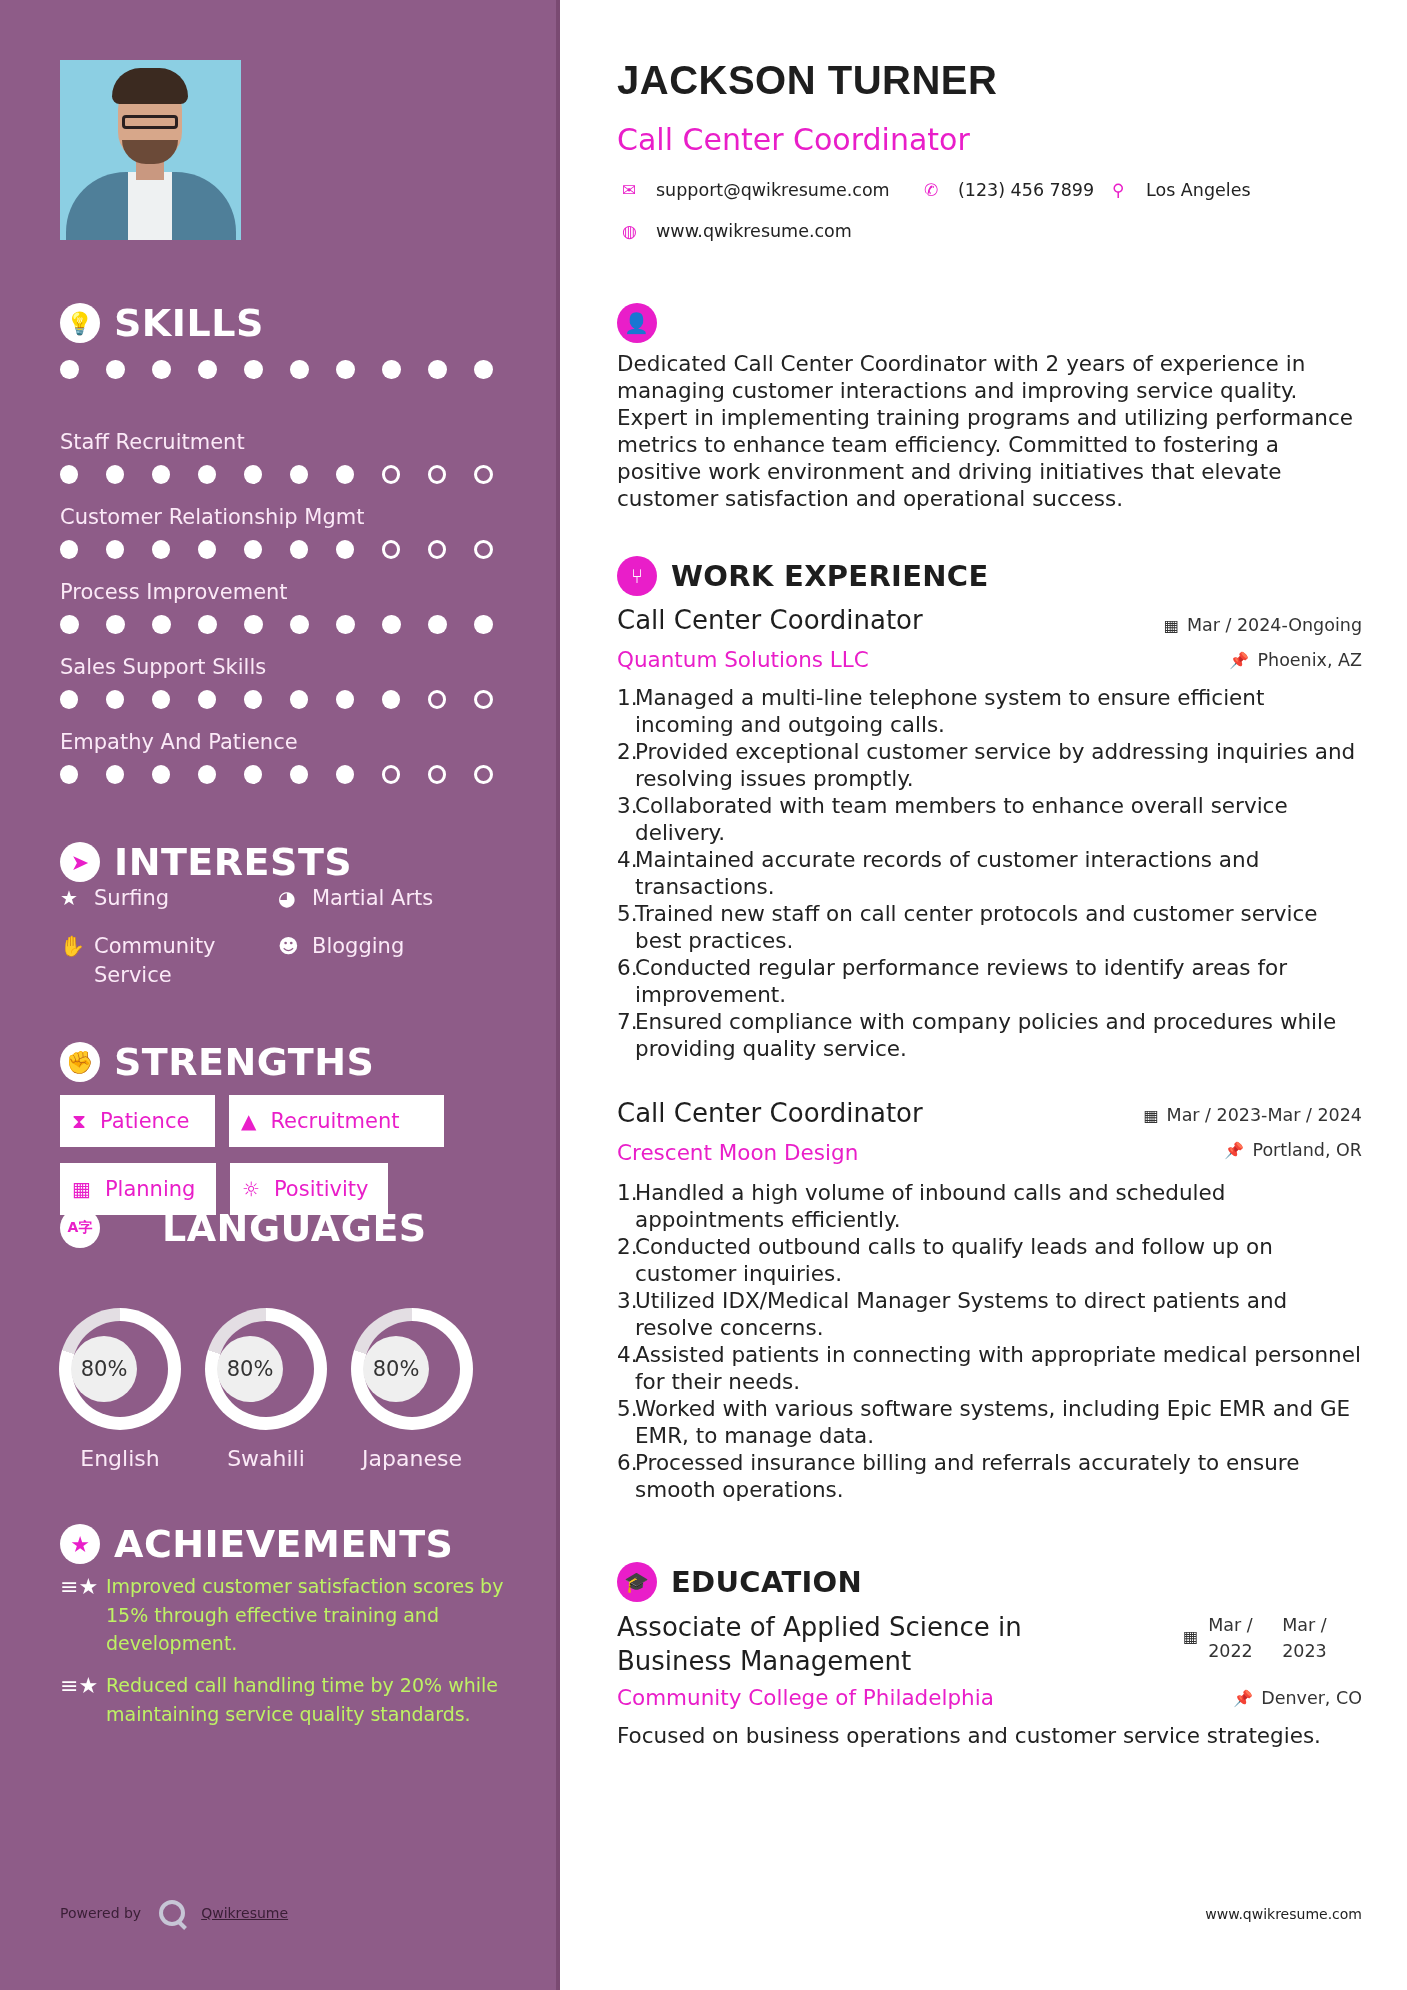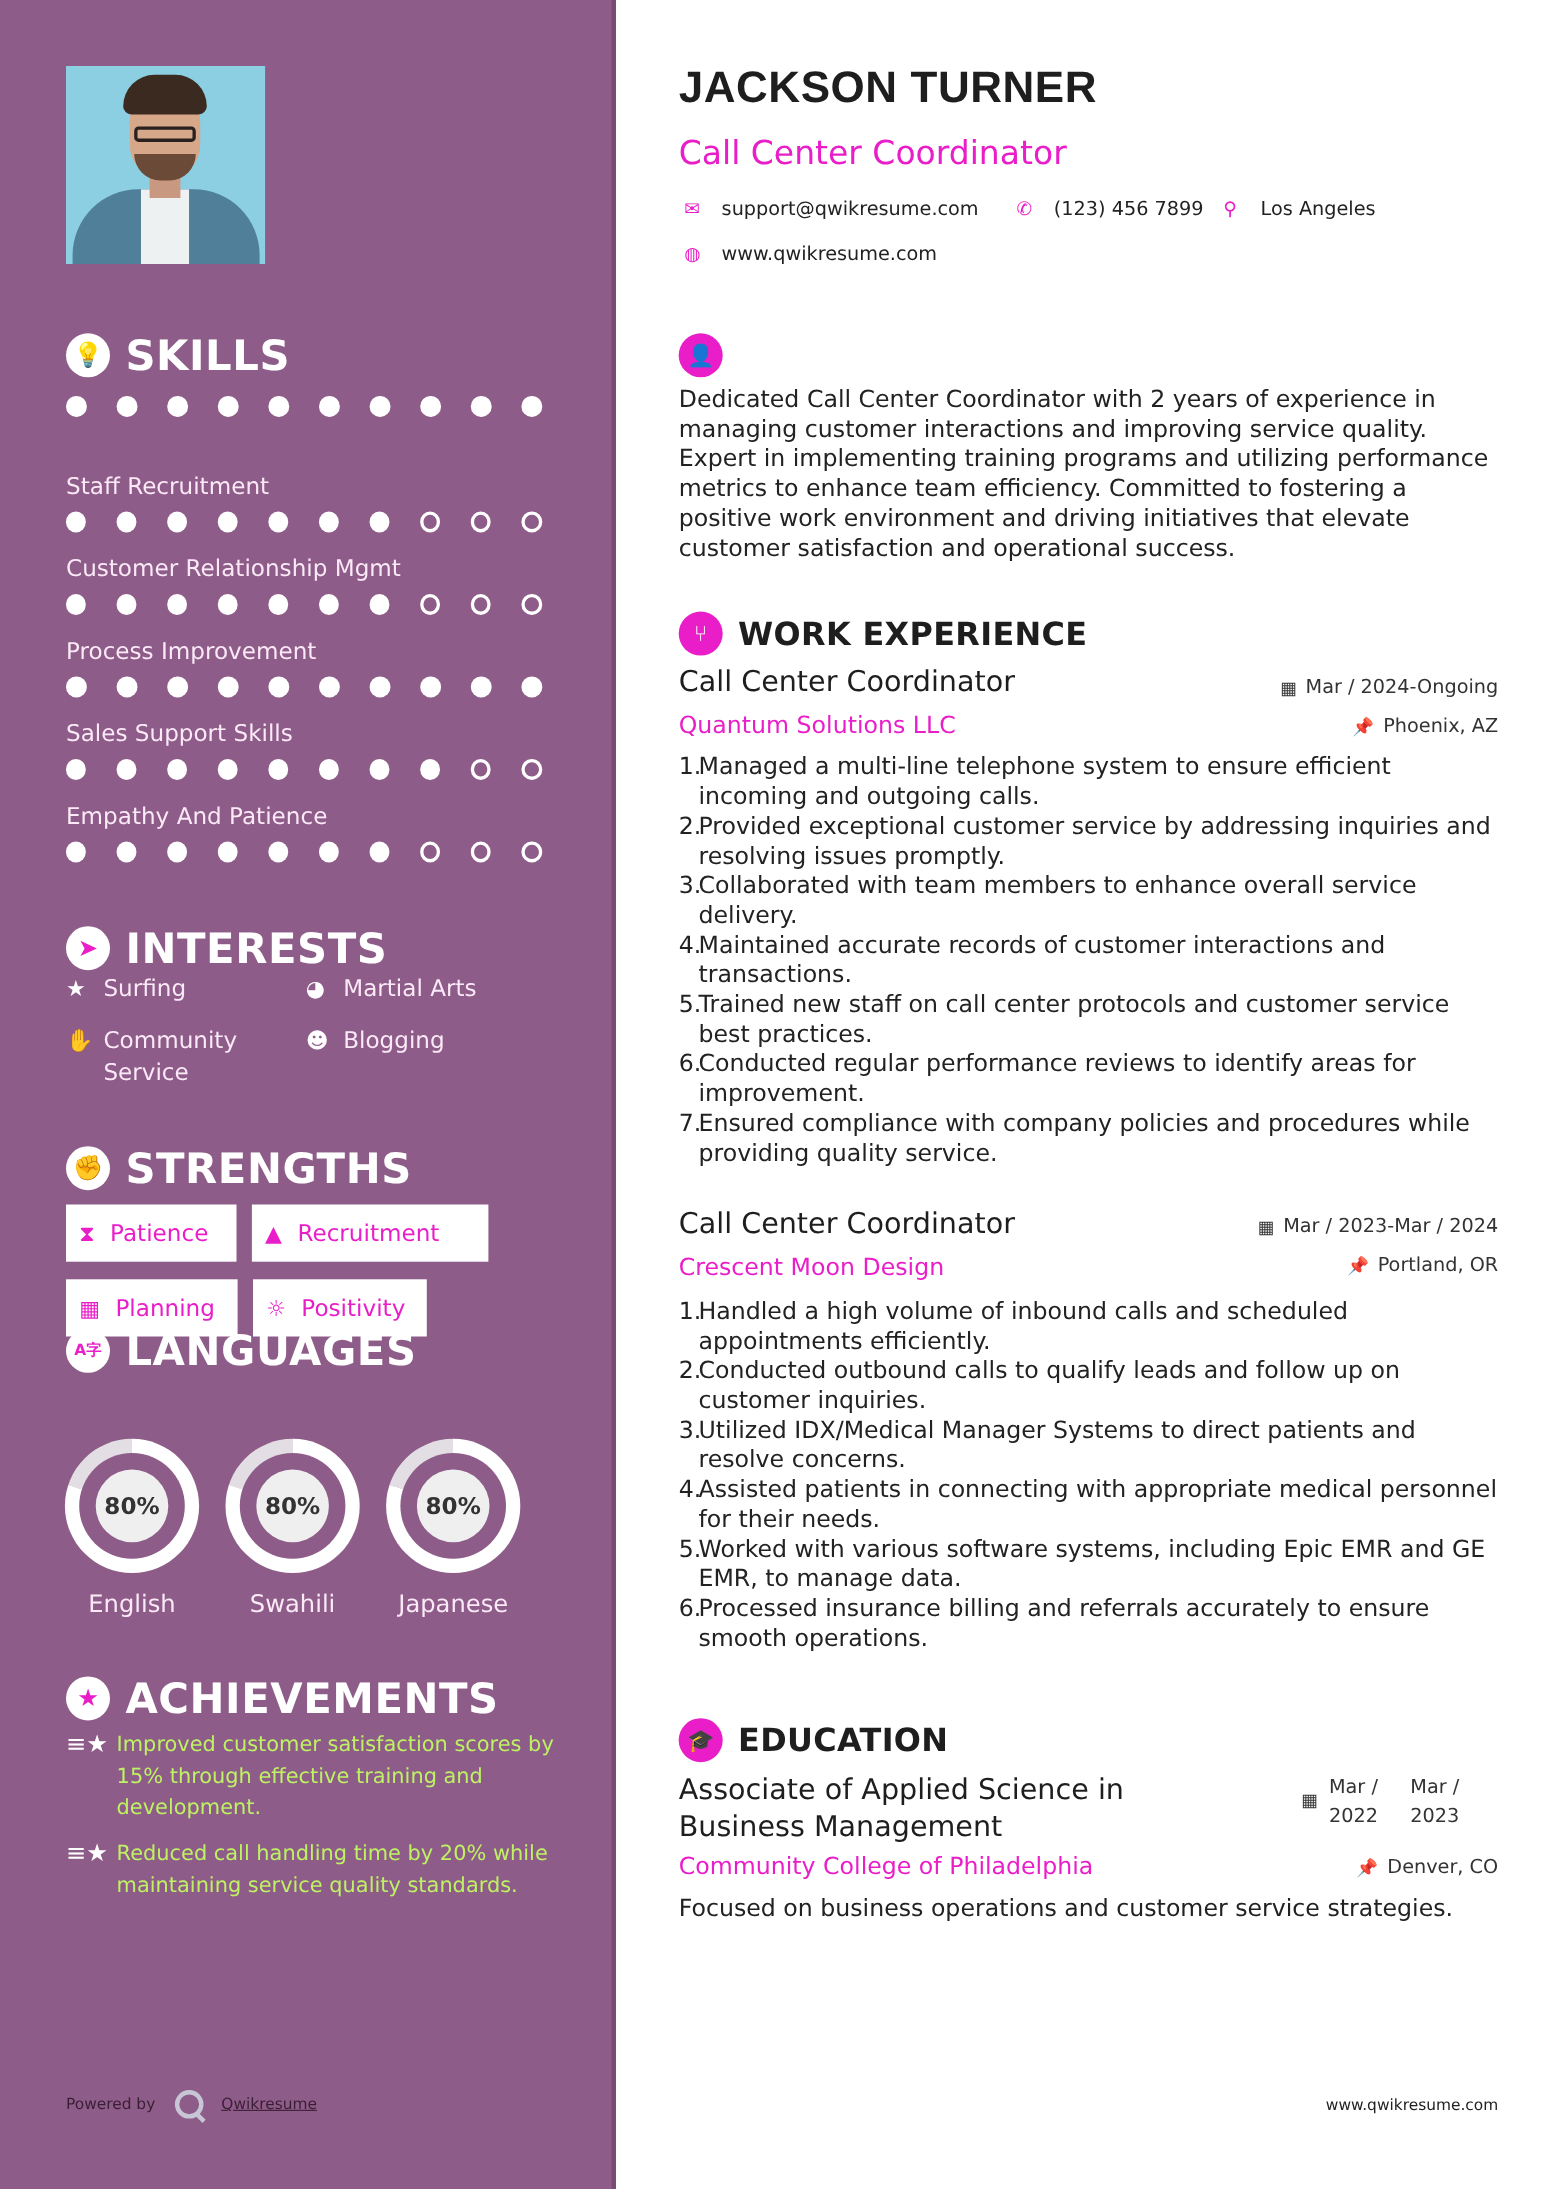--- a/index.html
+++ b/index.html
@@ -31,21 +31,21 @@
   .interest { position: absolute; display: flex; font-size: 21px; color: #fbe9f7; line-height: 29px; }
   .interest .i-ic { width: 34px; font-size: 20px; color: #ffffff; }
 
   .tag { position: absolute; background: #ffffff; color: #e91ec9; font-size: 21px; height: 52px; display: flex; align-items: center; padding: 0 12px; }
   .tag .t-ic { margin-right: 14px; font-size: 20px; }
 
   .lang { position: absolute; width: 122px; text-align: center; }
   .ring { width: 122px; height: 122px; border-radius: 50%; position: relative;
           background: conic-gradient(#ffffff 0 80%, #e3dee3 80% 100%); }
   .ring .hole { position: absolute; left: 13px; top: 13px; width: 96px; height: 96px; border-radius: 50%; background: #8e5c88; }
-  .ring .core { position: absolute; left: 28px; top: 28px; width: 66px; height: 66px; border-radius: 50%; background: #efefef; color: #333; font-weight: bold; font-size: 21px; display: flex; align-items: center; justify-content: center; }
+  .ring .core { position: absolute; left: 12px; top: 28px; width: 66px; height: 66px; border-radius: 50%; background: #efefef; color: #333; font-weight: normal; font-size: 21px; display: flex; align-items: center; justify-content: center; }
   .lang-name { margin-top: 16px; font-size: 22px; color: #fbe9f7; }
 
   .ach { position: absolute; left: 60px; width: 460px; display: flex; }
   .ach .a-ic { width: 46px; font-size: 22px; color: #ffffff; padding-top: 2px; }
   .ach .a-text { font-size: 19px; line-height: 28.5px; color: #bef264; width: 410px; }
 
   .powered { position: absolute; left: 60px; top: 1900px; display: flex; align-items: center; font-size: 14px; color: #3a1e36; }
   .q-logo { width: 26px; height: 26px; border-radius: 50%; border: 4px solid #c7c6d6; margin: 0 16px 0 18px; position: relative; }
   .q-logo::after { content: ""; position: absolute; right: -6px; bottom: -5px; width: 10px; height: 4px; background: #c7c6d6; transform: rotate(45deg); }
   .powered a { color: #3a1e36; text-decoration: underline; }
@@ -221,21 +221,21 @@
   </div>
   <div class="tag" style="left:60px; top:1163px; width:156px;">
     <span class="t-ic">▦</span>
     <span>Planning</span>
   </div>
   <div class="tag" style="left:230px; top:1163px; width:158px;">
     <span class="t-ic">☼</span>
     <span>Positivity</span>
   </div>
 
-  <div class="s-section-title" style="top:1208px;">
+  <div class="s-section-title" style="top:1208px;gap:48px;">
     <span class="s-icon" style="font-size:14px;font-weight:bold;">A字</span>
     <span class="s-title">LANGUAGES</span>
   </div>
   <div class="lang" style="left:59px; top:1308px;">
     <div class="ring">
         <div class="hole"></div>
         <div class="core">80%</div>
       </div>
     <div class="lang-name">English</div>
   </div>

